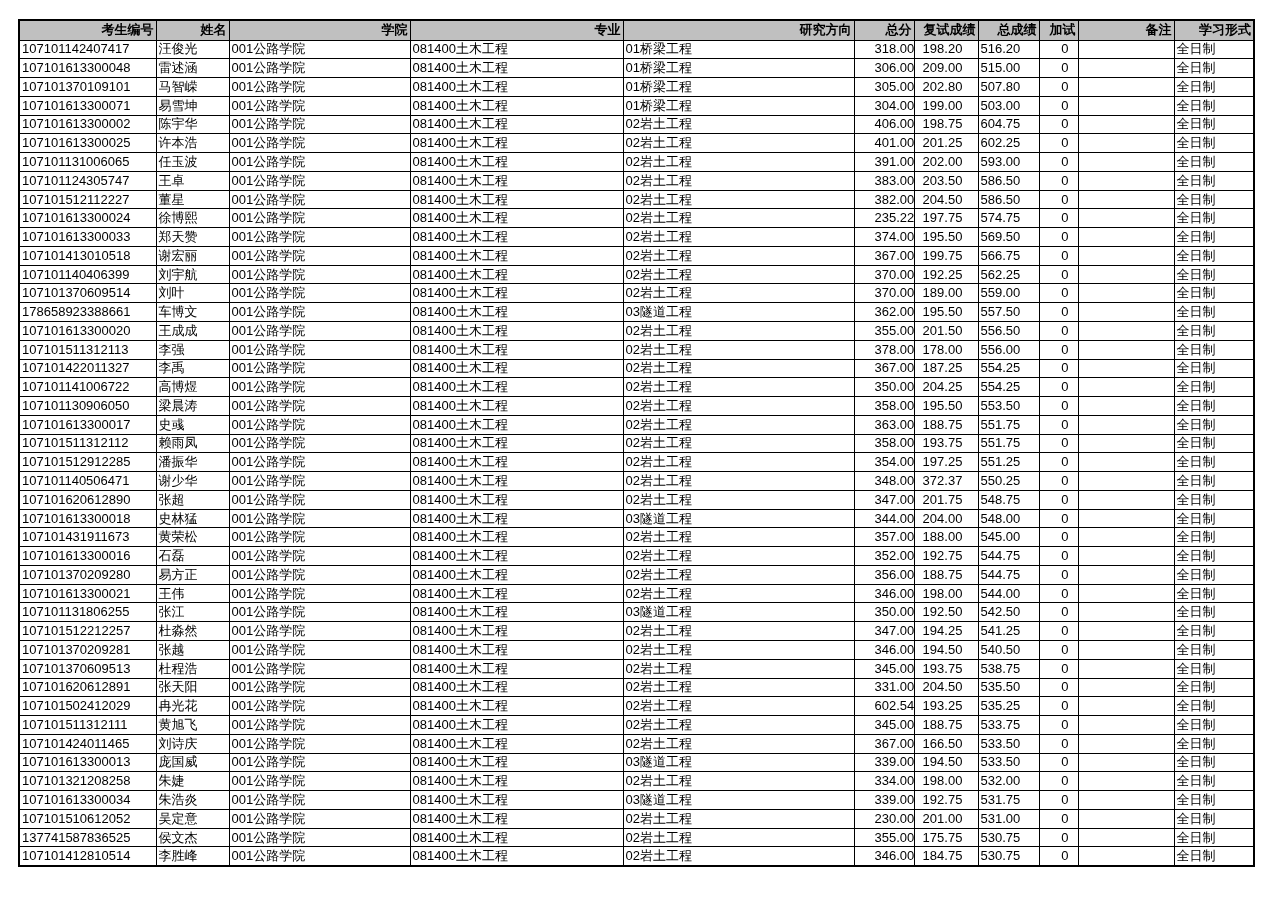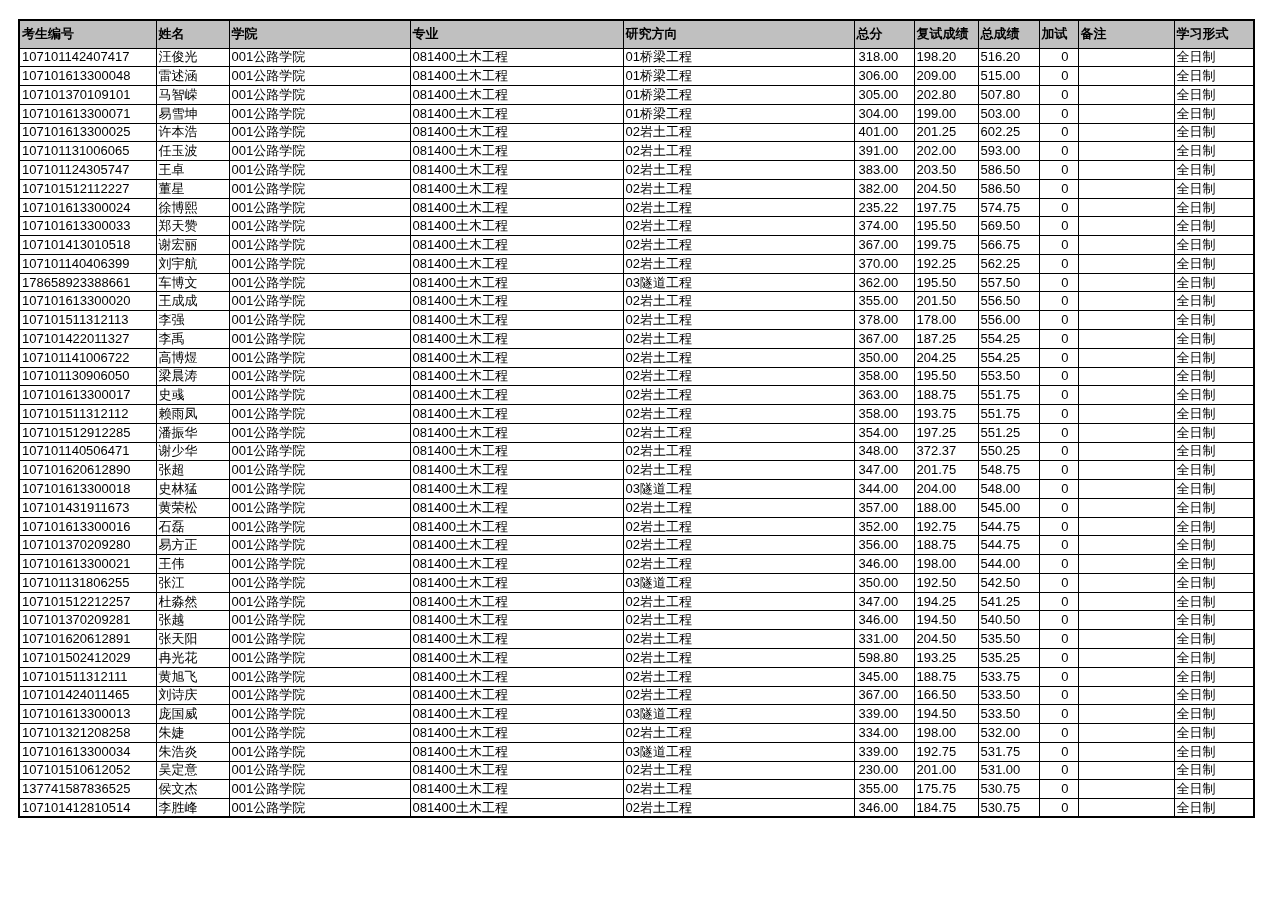--- a/index.html
+++ b/index.html
@@ -23,31 +23,31 @@
     font-size: 13px;
     line-height: 16px;
     white-space: nowrap;
     overflow: hidden;
     padding: 0 2px;
     color: #000000;
   }
   thead th {
     background: #c0c0c0;
     font-weight: bold;
-    text-align: left;
-    height: 28px;
+    text-align: right;
+    height: 20px;
   }
   tbody td {
     background: #ffffff;
     text-align: left;
     height: 18.78px;
   }
   
-  tbody td:nth-child(6) { padding-left: 4px; }                       
-  tbody td:nth-child(7) { text-align: left; padding-right: 9px; }   
+  tbody td:nth-child(6) { padding-left: 20px; }                       
+  tbody td:nth-child(7) { text-align: center; padding-right: 9px; }   
   tbody td:nth-child(9) { text-align: right; padding-right: 9px; }   
   col.c1  { width: 137px; }
   col.c2  { width: 73px;  }
   col.c3  { width: 181px; }
   col.c4  { width: 213px; }
   col.c5  { width: 231px; }
   col.c6  { width: 60px;  }
   col.c7  { width: 64px;  }
   col.c8  { width: 61px;  }
   col.c9  { width: 39px;  }
@@ -134,20 +134,33 @@
           <td>081400土木工程</td>
           <td>01桥梁工程</td>
           <td>304.00</td>
           <td>199.00</td>
           <td>503.00</td>
           <td>0</td>
           <td></td>
           <td>全日制</td>
         </tr>
         <tr>
+          <td>107101613300002</td>
+          <td>陈宇华</td>
+          <td>001公路学院</td>
+          <td>081400土木工程</td>
+          <td>02岩土工程</td>
+          <td>406.00</td>
+          <td>198.75</td>
+          <td>604.75</td>
+          <td>0</td>
+          <td></td>
+          <td>全日制</td>
+        </tr>
+        <tr>
           <td>107101613300025</td>
           <td>许本浩</td>
           <td>001公路学院</td>
           <td>081400土木工程</td>
           <td>02岩土工程</td>
           <td>401.00</td>
           <td>201.25</td>
           <td>602.25</td>
           <td>0</td>
           <td></td>
@@ -233,20 +246,33 @@
         </tr>
         <tr>
           <td>107101140406399</td>
           <td>刘宇航</td>
           <td>001公路学院</td>
           <td>081400土木工程</td>
           <td>02岩土工程</td>
           <td>370.00</td>
           <td>192.25</td>
           <td>562.25</td>
+          <td>0</td>
+          <td></td>
+          <td>全日制</td>
+        </tr>
+        <tr>
+          <td>107101370609514</td>
+          <td>刘叶</td>
+          <td>001公路学院</td>
+          <td>081400土木工程</td>
+          <td>02岩土工程</td>
+          <td>370.00</td>
+          <td>189.00</td>
+          <td>559.00</td>
           <td>0</td>
           <td></td>
           <td>全日制</td>
         </tr>
         <tr>
           <td>178658923388661</td>
           <td>车博文</td>
           <td>001公路学院</td>
           <td>081400土木工程</td>
           <td>03隧道工程</td>
@@ -485,39 +511,52 @@
           <td>081400土木工程</td>
           <td>02岩土工程</td>
           <td>346.00</td>
           <td>194.50</td>
           <td>540.50</td>
           <td>0</td>
           <td></td>
           <td>全日制</td>
         </tr>
         <tr>
+          <td>107101370609513</td>
+          <td>杜程浩</td>
+          <td>001公路学院</td>
+          <td>081400土木工程</td>
+          <td>02岩土工程</td>
+          <td>345.00</td>
+          <td>193.75</td>
+          <td>538.75</td>
+          <td>0</td>
+          <td></td>
+          <td>全日制</td>
+        </tr>
+        <tr>
           <td>107101620612891</td>
           <td>张天阳</td>
           <td>001公路学院</td>
           <td>081400土木工程</td>
           <td>02岩土工程</td>
           <td>331.00</td>
           <td>204.50</td>
           <td>535.50</td>
           <td>0</td>
           <td></td>
           <td>全日制</td>
         </tr>
         <tr>
           <td>107101502412029</td>
           <td>冉光花</td>
           <td>001公路学院</td>
           <td>081400土木工程</td>
           <td>02岩土工程</td>
-          <td>598.80</td>
+          <td>602.54</td>
           <td>193.25</td>
           <td>535.25</td>
           <td>0</td>
           <td></td>
           <td>全日制</td>
         </tr>
         <tr>
           <td>107101511312111</td>
           <td>黄旭飞</td>
           <td>001公路学院</td>

